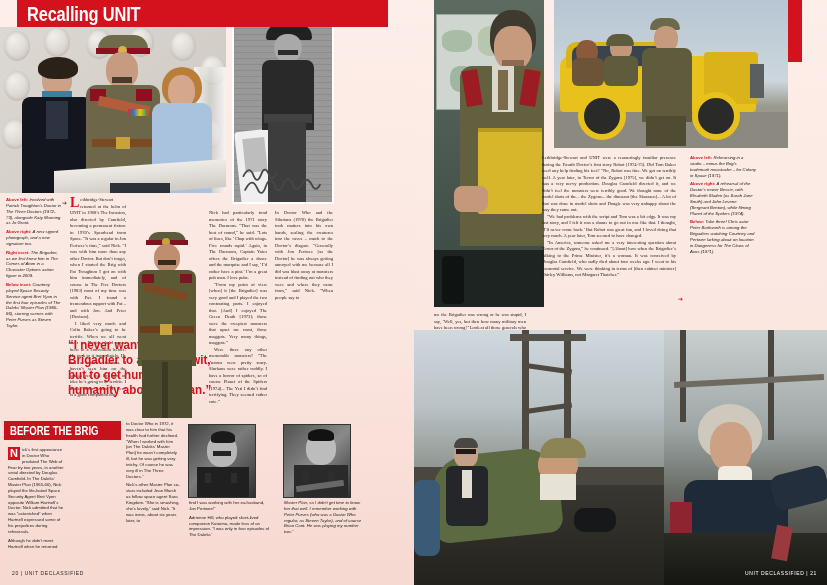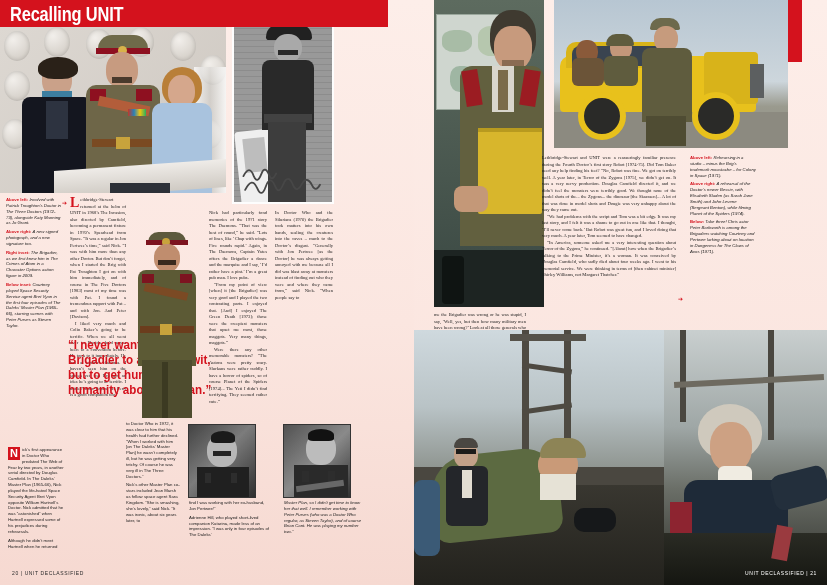--- a/index.html
+++ b/index.html
@@ -15,21 +15,21 @@
   .page { position:relative; height:585px; overflow:hidden; }
   .page-left  { width:414px; background:linear-gradient(180deg,#fdeee9 0%,#fbe6e0 55%,#f6d9d1 100%); }
   .page-right { width:413px; background:linear-gradient(180deg,#fdeee9 0%,#fbe6e0 60%,#f7dcd4 100%); }
 
   
   .photo { position:absolute; overflow:hidden; background:#b9b4ad; }
   .photo .sky { position:absolute; inset:0; }
 
   
   .banner {
-    position:absolute; left:0; top:0; width:228px; height:27px;
+    position:absolute; left:17px; top:0; width:228px; height:27px;
     background:#d4121d;
     z-index:6;
   }
   .banner-title {
     position:absolute; left:10px; top:3px;
     font-family:"Liberation Sans Narrow","Liberation Sans",sans-serif;
     font-weight:bold; font-size:20px; color:#fff;
     letter-spacing:-0.2px;
     transform:scaleX(0.82); transform-origin:left center;
     white-space:nowrap;
@@ -246,20 +246,23 @@
         <path d="M4 22 q7-14 12 0 q4 10 9-3 q4-10 9 2 q3 8 8-2 M6 38 q8-16 14-2 q5 12 10-2 q5-14 11 0 q4 10 9-2 q6-14 12 1 q4 9 10-2 q6-10 12 2 q4 8 9-1" fill="none" stroke="#2b4fa3" stroke-width="2.1" stroke-linecap="round"></path>
       </svg>
     </div>
 
     <div class="banner-corner"></div>
     <div class="banner">
       <div class="banner-title">Recalling UNIT</div>
     </div>
 
     <div class="brig-box">
+      <div class="brig-head">
+        <span>BEFORE THE BRIG</span>
+      </div>
       <div class="cap" style="position:absolute;left:8px;top:26px;width:56px;">
         <p class="first"><span class="dropcap">N</span><span>ick’s first appearance in Doctor Who predated The Web of Fear by two years, in another serial directed by Douglas Camfield. In The Daleks’ Master Plan (1965-66), Nick played the life-hated Space Security Agent Bret Vyon opposite William Hartnell’s Doctor. Nick admitted that he was “astonished” when Hartnell expressed some of his prejudices during rehearsals.</span></p>
         <p>Although he didn’t meet Hartnell when he returned</p>
       </div>
       <div class="cap" style="position:absolute;left:126px;top:0px;width:54px;">
         <p>to Doctor Who in 1972, it was clear to him that his health had further declined. “When I worked with him [on The Daleks’ Master Plan] he wasn’t completely ill, but he was getting very tetchy. Of course he was very ill in The Three Doctors.”</p>
         <p>Nick’s other Master Plan co-stars included Jean Marsh as fellow space agent Sara Kingdom. “She is smashing, she’s lovely,” said Nick. “It was ironic, about six years later, to</p>
       </div>
     </div>
 

